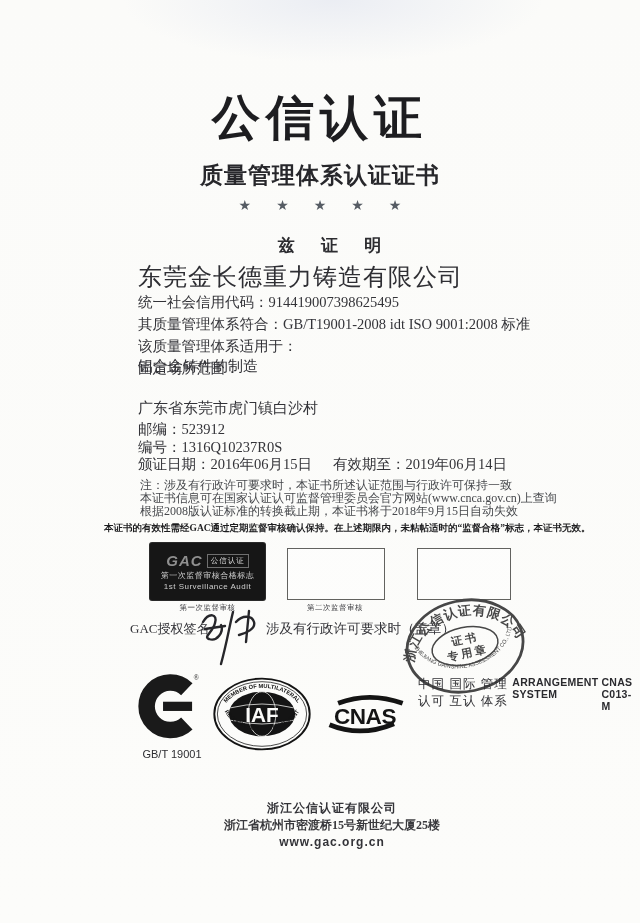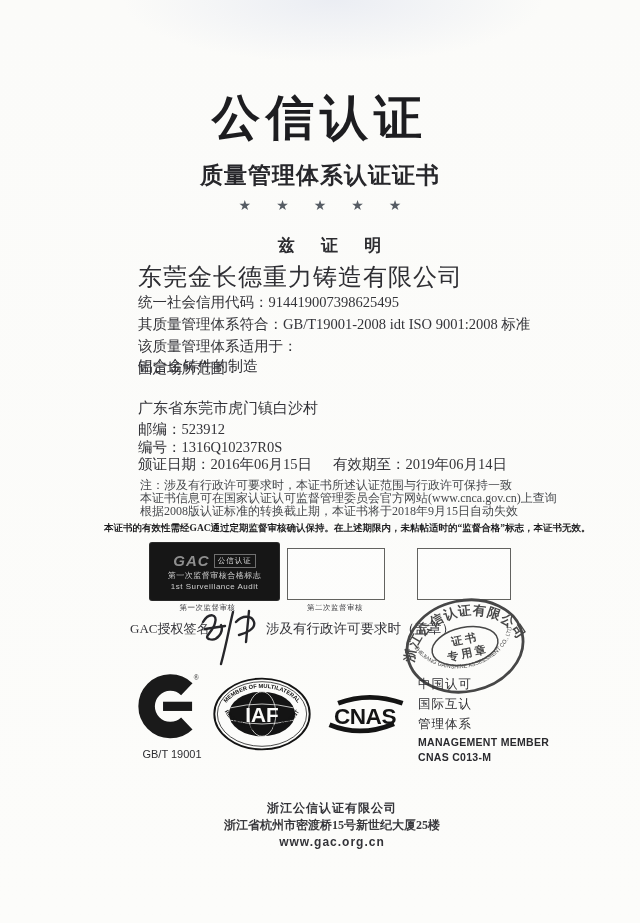--- a/index.html
+++ b/index.html
@@ -36,21 +36,21 @@
   .l-certno{top:438px;}
   .l-issue{top:455px;}
   .l-expiry{top:455px;left:333px;}
 
   .note{left:140px;font-size:12px;color:#46484c;white-space:nowrap;}
   .n1{top:477px;}
   .n2{top:490px;}
   .n3{top:503px;}
   .validity{top:522px;left:104px;width:452px;font-size:9.5px;font-weight:bold;color:#1c1c1e;white-space:nowrap;}
 
-  .sticker{top:543px;left:150px;width:129px;height:57px;background:#161616;
+  .sticker{top:543px;left:150px;width:115px;height:57px;background:#161616;
     border-radius:2px;display:flex;flex-direction:column;align-items:center;justify-content:center;gap:1px;
     box-shadow:0 0 0 1px #2a2a2a;}
   .sticker-row{display:flex;align-items:center;gap:4px;}
   .sticker-gac{font-family:"Liberation Sans","DejaVu Sans",sans-serif;font-style:italic;
     font-weight:bold;font-size:15px;color:#8f8f8f;letter-spacing:1px;}
   .sticker-brand{font-size:7.5px;color:#d9d9d9;border:1px solid #6f6f6f;padding:1px 3px;letter-spacing:1px;}
   .sticker-line{font-size:8px;color:#cfcfcf;letter-spacing:.5px;
     font-family:"Liberation Sans","DejaVu Sans",sans-serif;}
   .audit-box{position:absolute;border:1px solid #62625f;background:rgba(255,255,255,.4);}
   .box2{top:548px;left:287px;width:96px;height:50px;}
@@ -63,21 +63,21 @@
   .seal-holder-label{top:620px;left:266px;font-size:13.5px;color:#333338;}
   .signature-svg{top:602px;left:194px;width:72px;height:66px;}
   .seal-svg{top:590px;left:400px;width:130px;height:112px;transform:rotate(-12deg);}
 
   .swirl-svg{top:672px;left:134px;width:66px;height:70px;}
   .swirl-caption{top:748px;left:132px;width:80px;text-align:center;font-size:11px;color:#2d2d31;
     font-family:"Liberation Sans","DejaVu Sans",sans-serif;}
   .iaf-svg{top:676px;left:212px;width:100px;height:76px;}
   .cnas-svg{top:686px;left:322px;width:86px;height:56px;}
 
-  .accred{top:676px;left:418px;display:flex;flex-direction:column;gap:3px;}
+  .accred{top:676px;left:418px;display:flex;flex-direction:row;gap:3px;}
   .accred .cn{font-size:12.5px;color:#2f2f33;letter-spacing:1px;}
   .accred .en{font-family:"Liberation Sans","DejaVu Sans",sans-serif;
     font-size:10.5px;font-weight:bold;color:#2a2a2e;letter-spacing:.3px;}
 
   .footer{left:0;right:0;text-align:center;transform:translateX(12px);}
   .f-company{top:800px;font-size:12px;font-weight:bold;color:#333338;letter-spacing:1px;}
   .f-address{top:817px;font-size:12px;font-weight:bold;color:#3a3a3e;}
   .f-web{top:835px;font-size:12px;font-weight:bold;color:#333338;letter-spacing:1px;
     font-family:"Liberation Sans","DejaVu Sans",sans-serif;}
 </style>
@@ -201,21 +201,21 @@
   <svg class="abs cnas-svg" viewBox="0 0 160 72">
     <path d="M 30 16 Q 88 -6 150 16" fill="none" stroke="#141414" stroke-width="9"></path>
     <path d="M 14 56 Q 72 80 134 54" fill="none" stroke="#141414" stroke-width="9"></path>
     <text x="80" y="54" font-size="42" font-weight="bold" text-anchor="middle" fill="#141414" font-family="Liberation Sans, DejaVu Sans, sans-serif" letter-spacing="-1">CNAS</text>
   </svg>
 
   <div class="abs accred">
     <span class="cn">中国认可</span>
     <span class="cn">国际互认</span>
     <span class="cn">管理体系</span>
-    <span class="en">MANAGEMENT MEMBER</span>
+    <span class="en">ARRANGEMENT SYSTEM</span>
     <span class="en">CNAS C013-M</span>
   </div>
 
   <div class="abs footer f-company">浙江公信认证有限公司</div>
   <div class="abs footer f-address">浙江省杭州市密渡桥15号新世纪大厦25楼</div>
   <div class="abs footer f-web">www.gac.org.cn</div>
 
 </div>
 
 </body></html>

